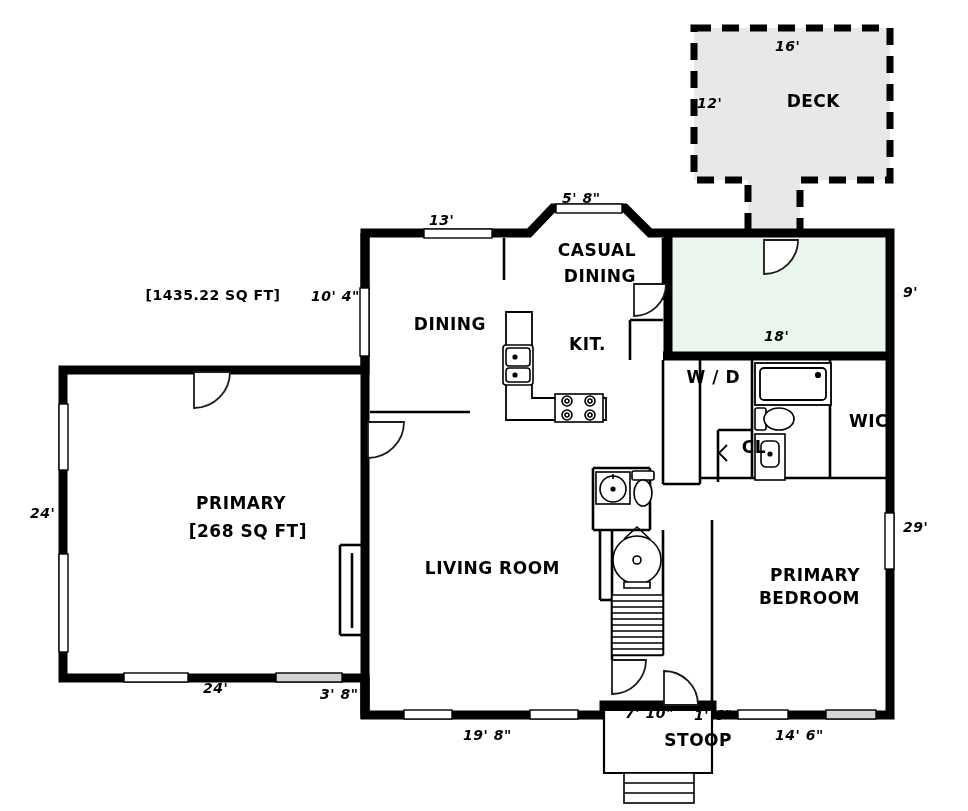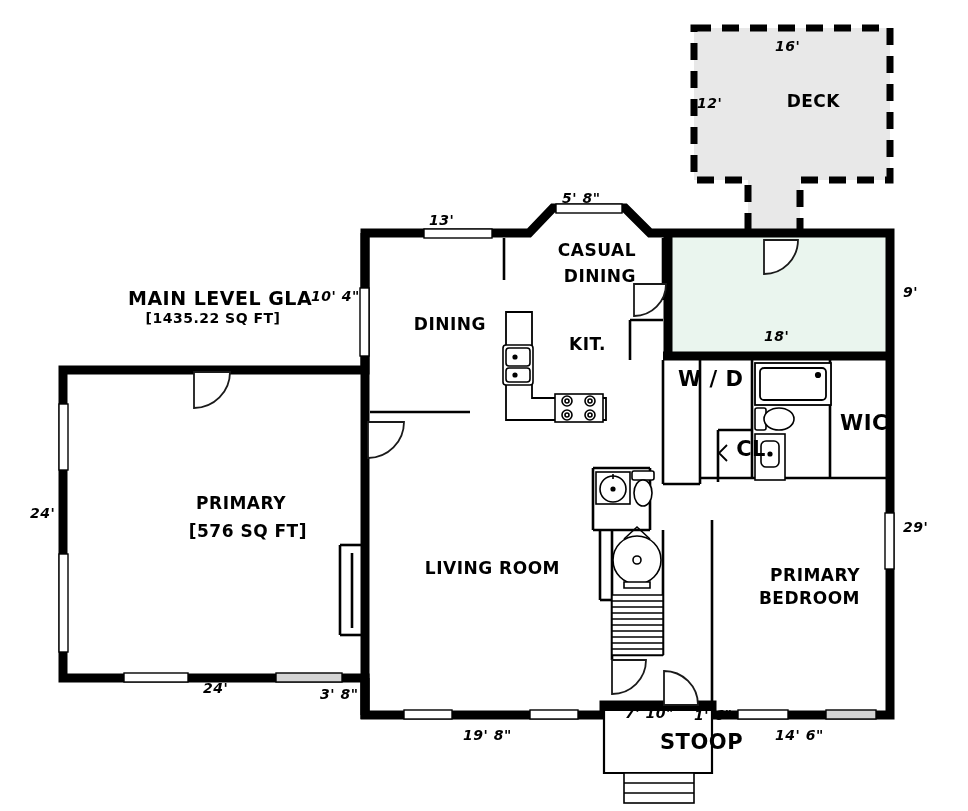--- a/index.html
+++ b/index.html
@@ -28,21 +28,21 @@
     font-weight: bold;
     color: #000000;
     white-space: nowrap;
     line-height: 1.22;
     letter-spacing: 0.5px;
   }
   .room {
     font-size: 17px;
     text-align: right;
   }
-  .room-sm { font-size: 21px; }
+  .room-sm { font-size: 17px; }
   .dim {
     font-size: 14px;
     font-style: italic;
     font-weight: bold;
   }
   .gla {
     font-size: 19px;
     text-align: center;
   }
   .gla .sub { font-size: 14px; }
@@ -250,26 +250,25 @@
       <line x1="624" y1="783" x2="694" y2="783"></line>
       <line x1="624" y1="793" x2="694" y2="793"></line>
     </g>
 
     <g>
       <line x1="365" y1="678" x2="365" y2="719" stroke="#000" stroke-width="9"></line>
     </g>
   </svg>
 
   <div class="lbl gla" style="left:128px; top:287px; width:170px;">
-    <div>MAIN LEVEL GLA</div>
     <div class="sub">[1435.22 SQ FT]</div>
   </div>
 
   <div class="lbl room" style="left:176px; top:493px; width:110px;">PRIMARY</div>
-  <div class="lbl room" style="left:155px; top:521px; width:152px;">[576 SQ FT]</div>
+  <div class="lbl room" style="left:155px; top:521px; width:152px;">[268 SQ FT]</div>
 
   <div class="lbl room" style="left:396px; top:314px; width:90px;">DINING</div>
 
   <div class="lbl room" style="left:536px; top:240px; width:100px;">CASUAL</div>
   <div class="lbl room" style="left:536px; top:266px; width:100px;">DINING</div>
 
   <div class="lbl room" style="left:546px; top:334px; width:60px;">KIT.</div>
 
 
   <div class="lbl room" style="left:752px; top:91px; width:88px;">DECK</div>

